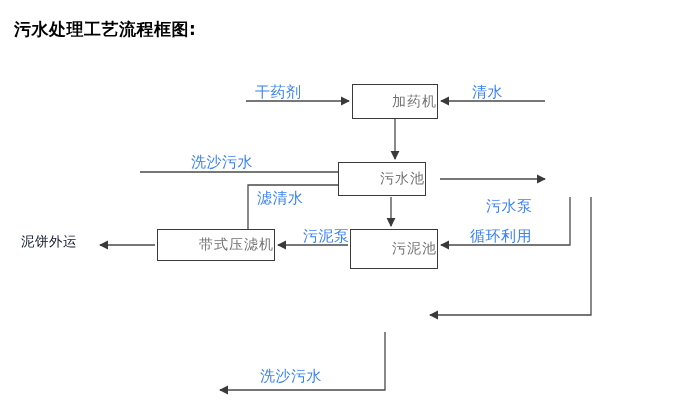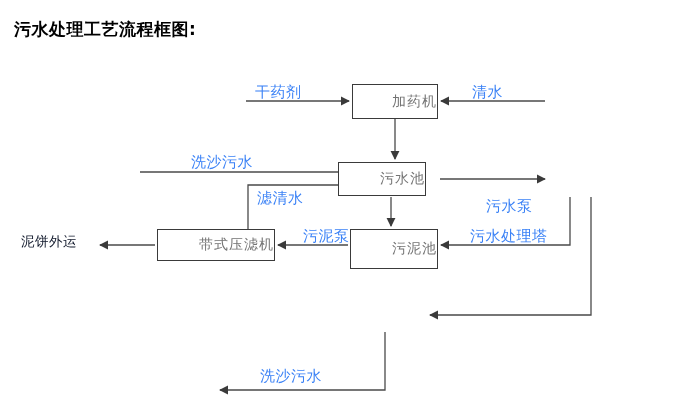--- a/index.html
+++ b/index.html
@@ -126,21 +126,21 @@
   <div class="edge-label" style="left:255px; top:83px;">干药剂</div>
 
   <div class="edge-label" style="left:472px; top:83px;text-align:right;">清水</div>
 
   <div class="edge-label" style="left:152px; top:153px;margin-left:39px;">洗沙污水</div>
 
   <div class="edge-label" style="left:257px; top:189px;">滤清水</div>
 
   <div class="edge-label" style="left:486px; top:152px;margin-top:45px;">污水泵</div>
 
-  <div class="edge-label" style="left:470px; top:227px;">污水处理塔</div>
+  <div class="edge-label" style="left:470px; top:227px;">循环利用</div>
 
   <div class="edge-label" style="left:303px; top:227px;">污泥泵</div>
 
   <div class="terminal-label" style="left:14px; top:233px;">泥饼外运</div>
 
   <div class="edge-label" style="left:260px; top:367px;">洗沙污水</div>
 
 </div>
 
 </body></html>

